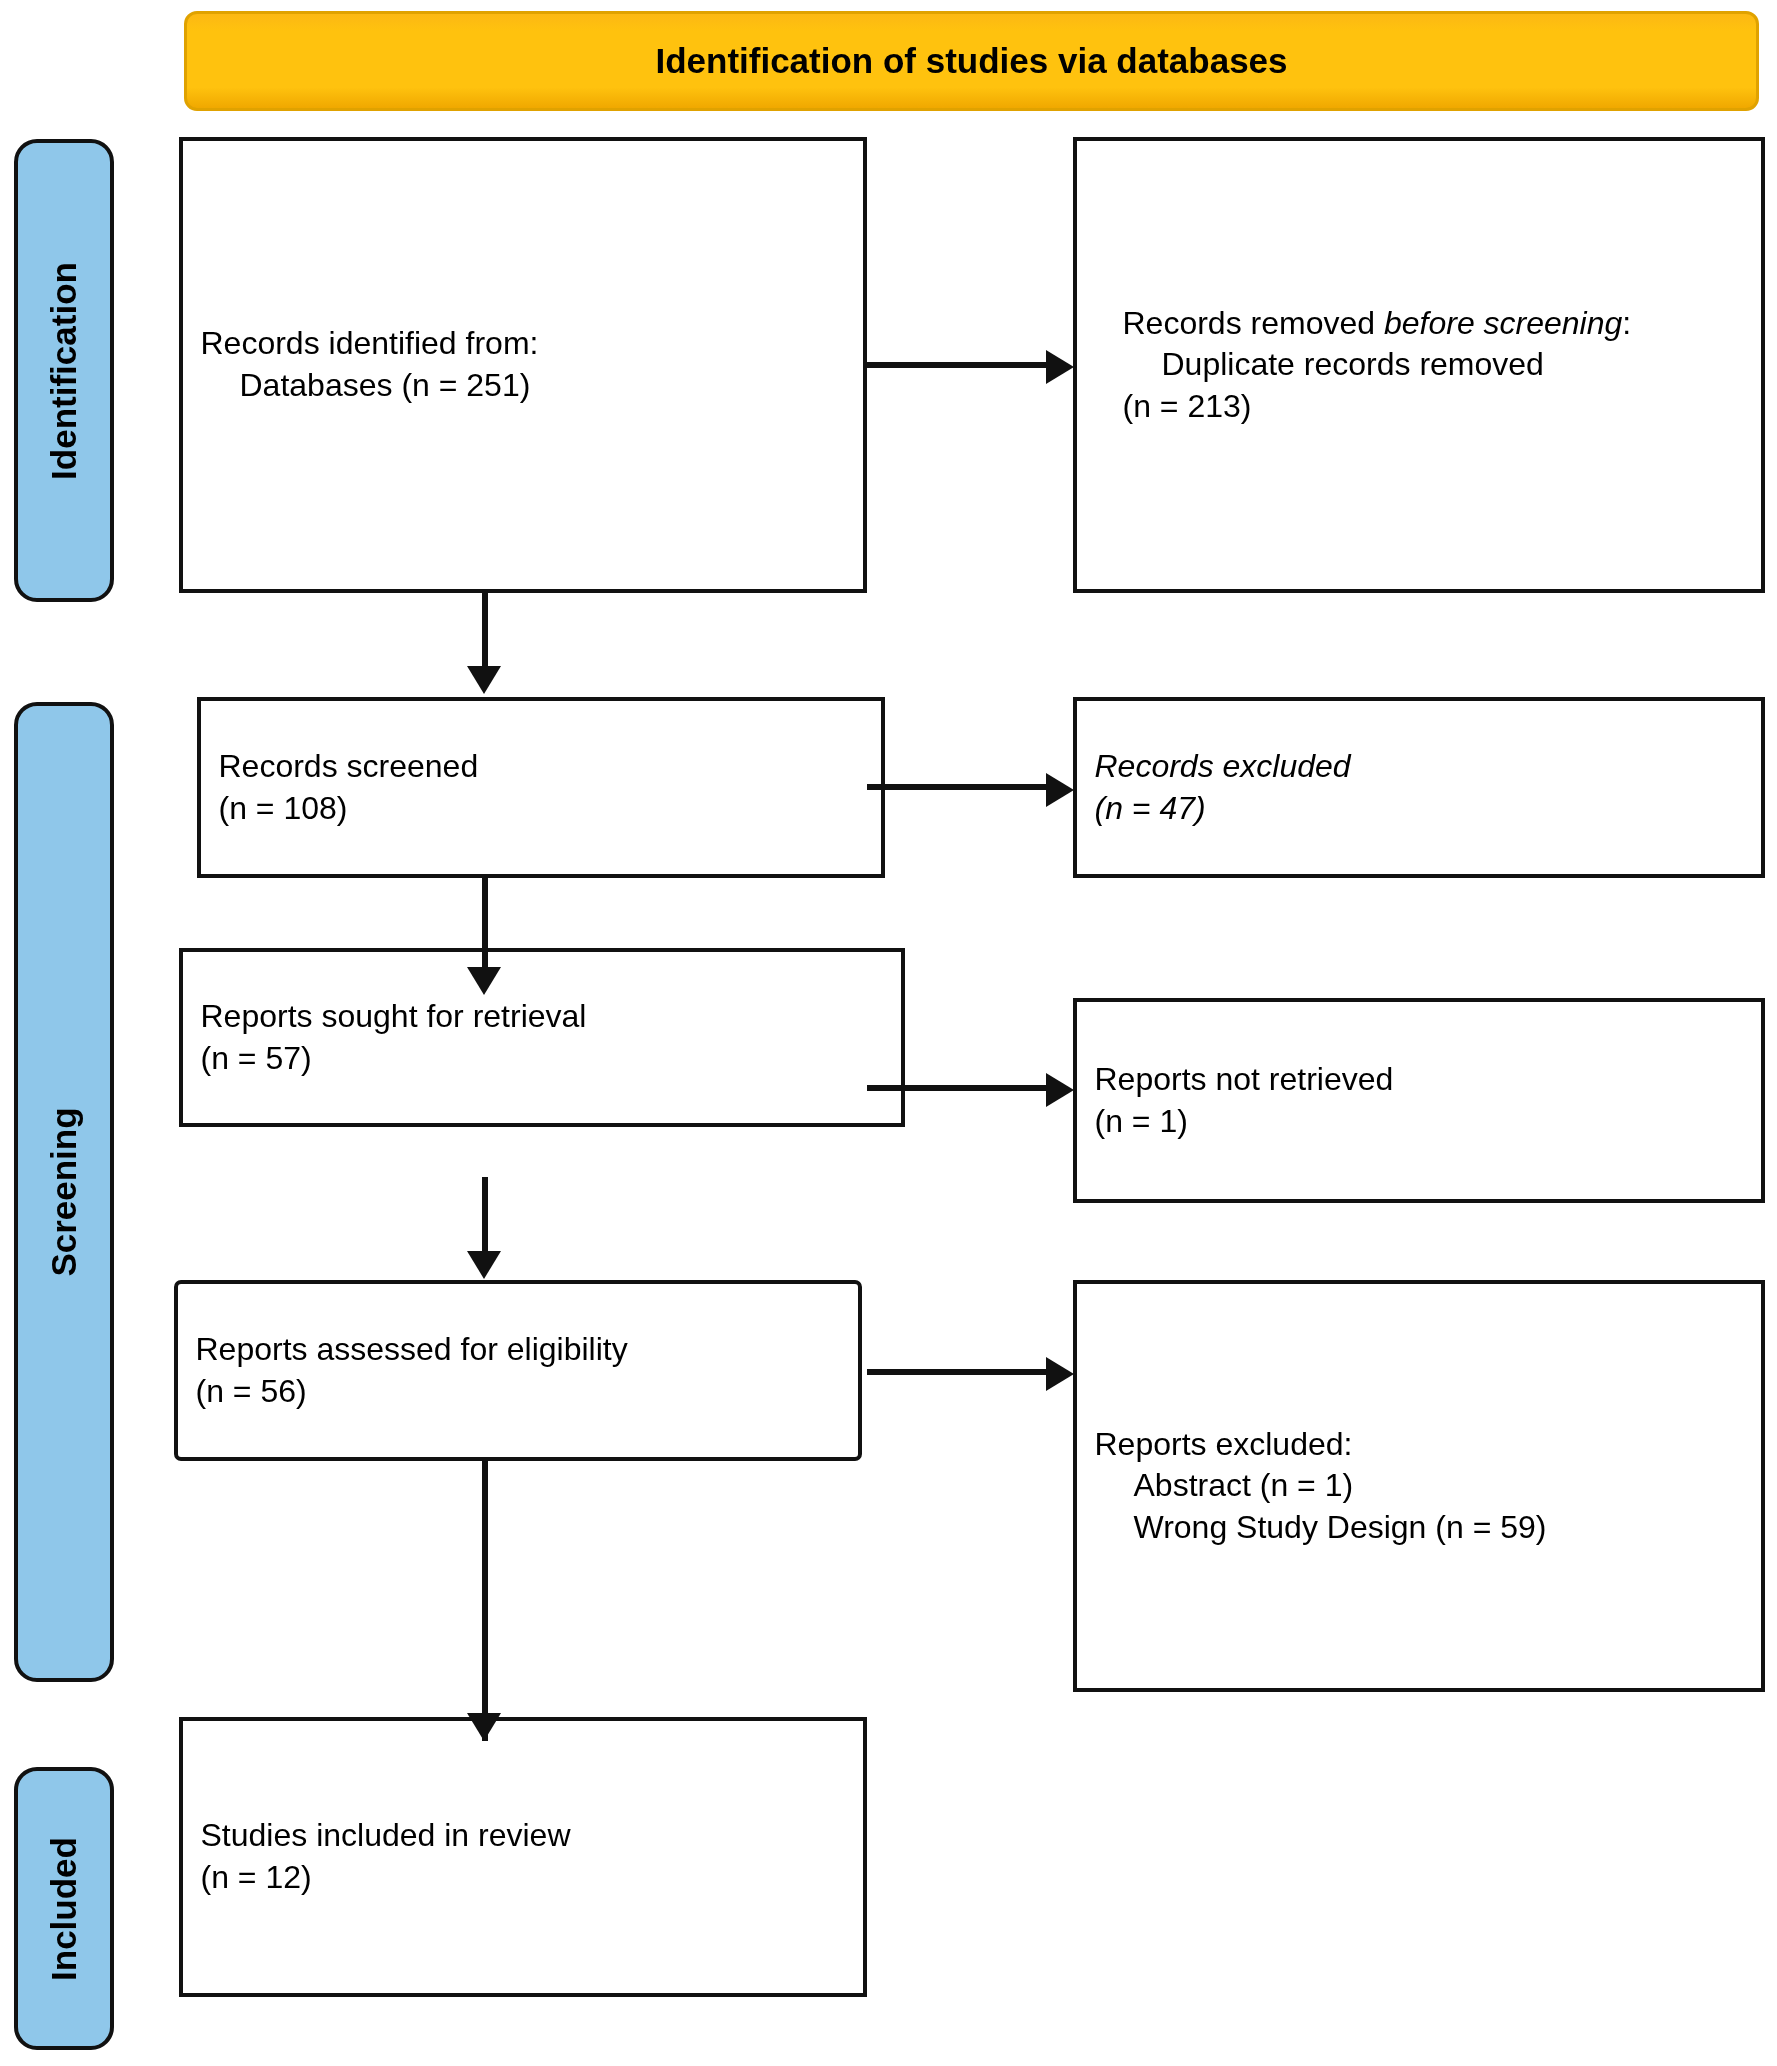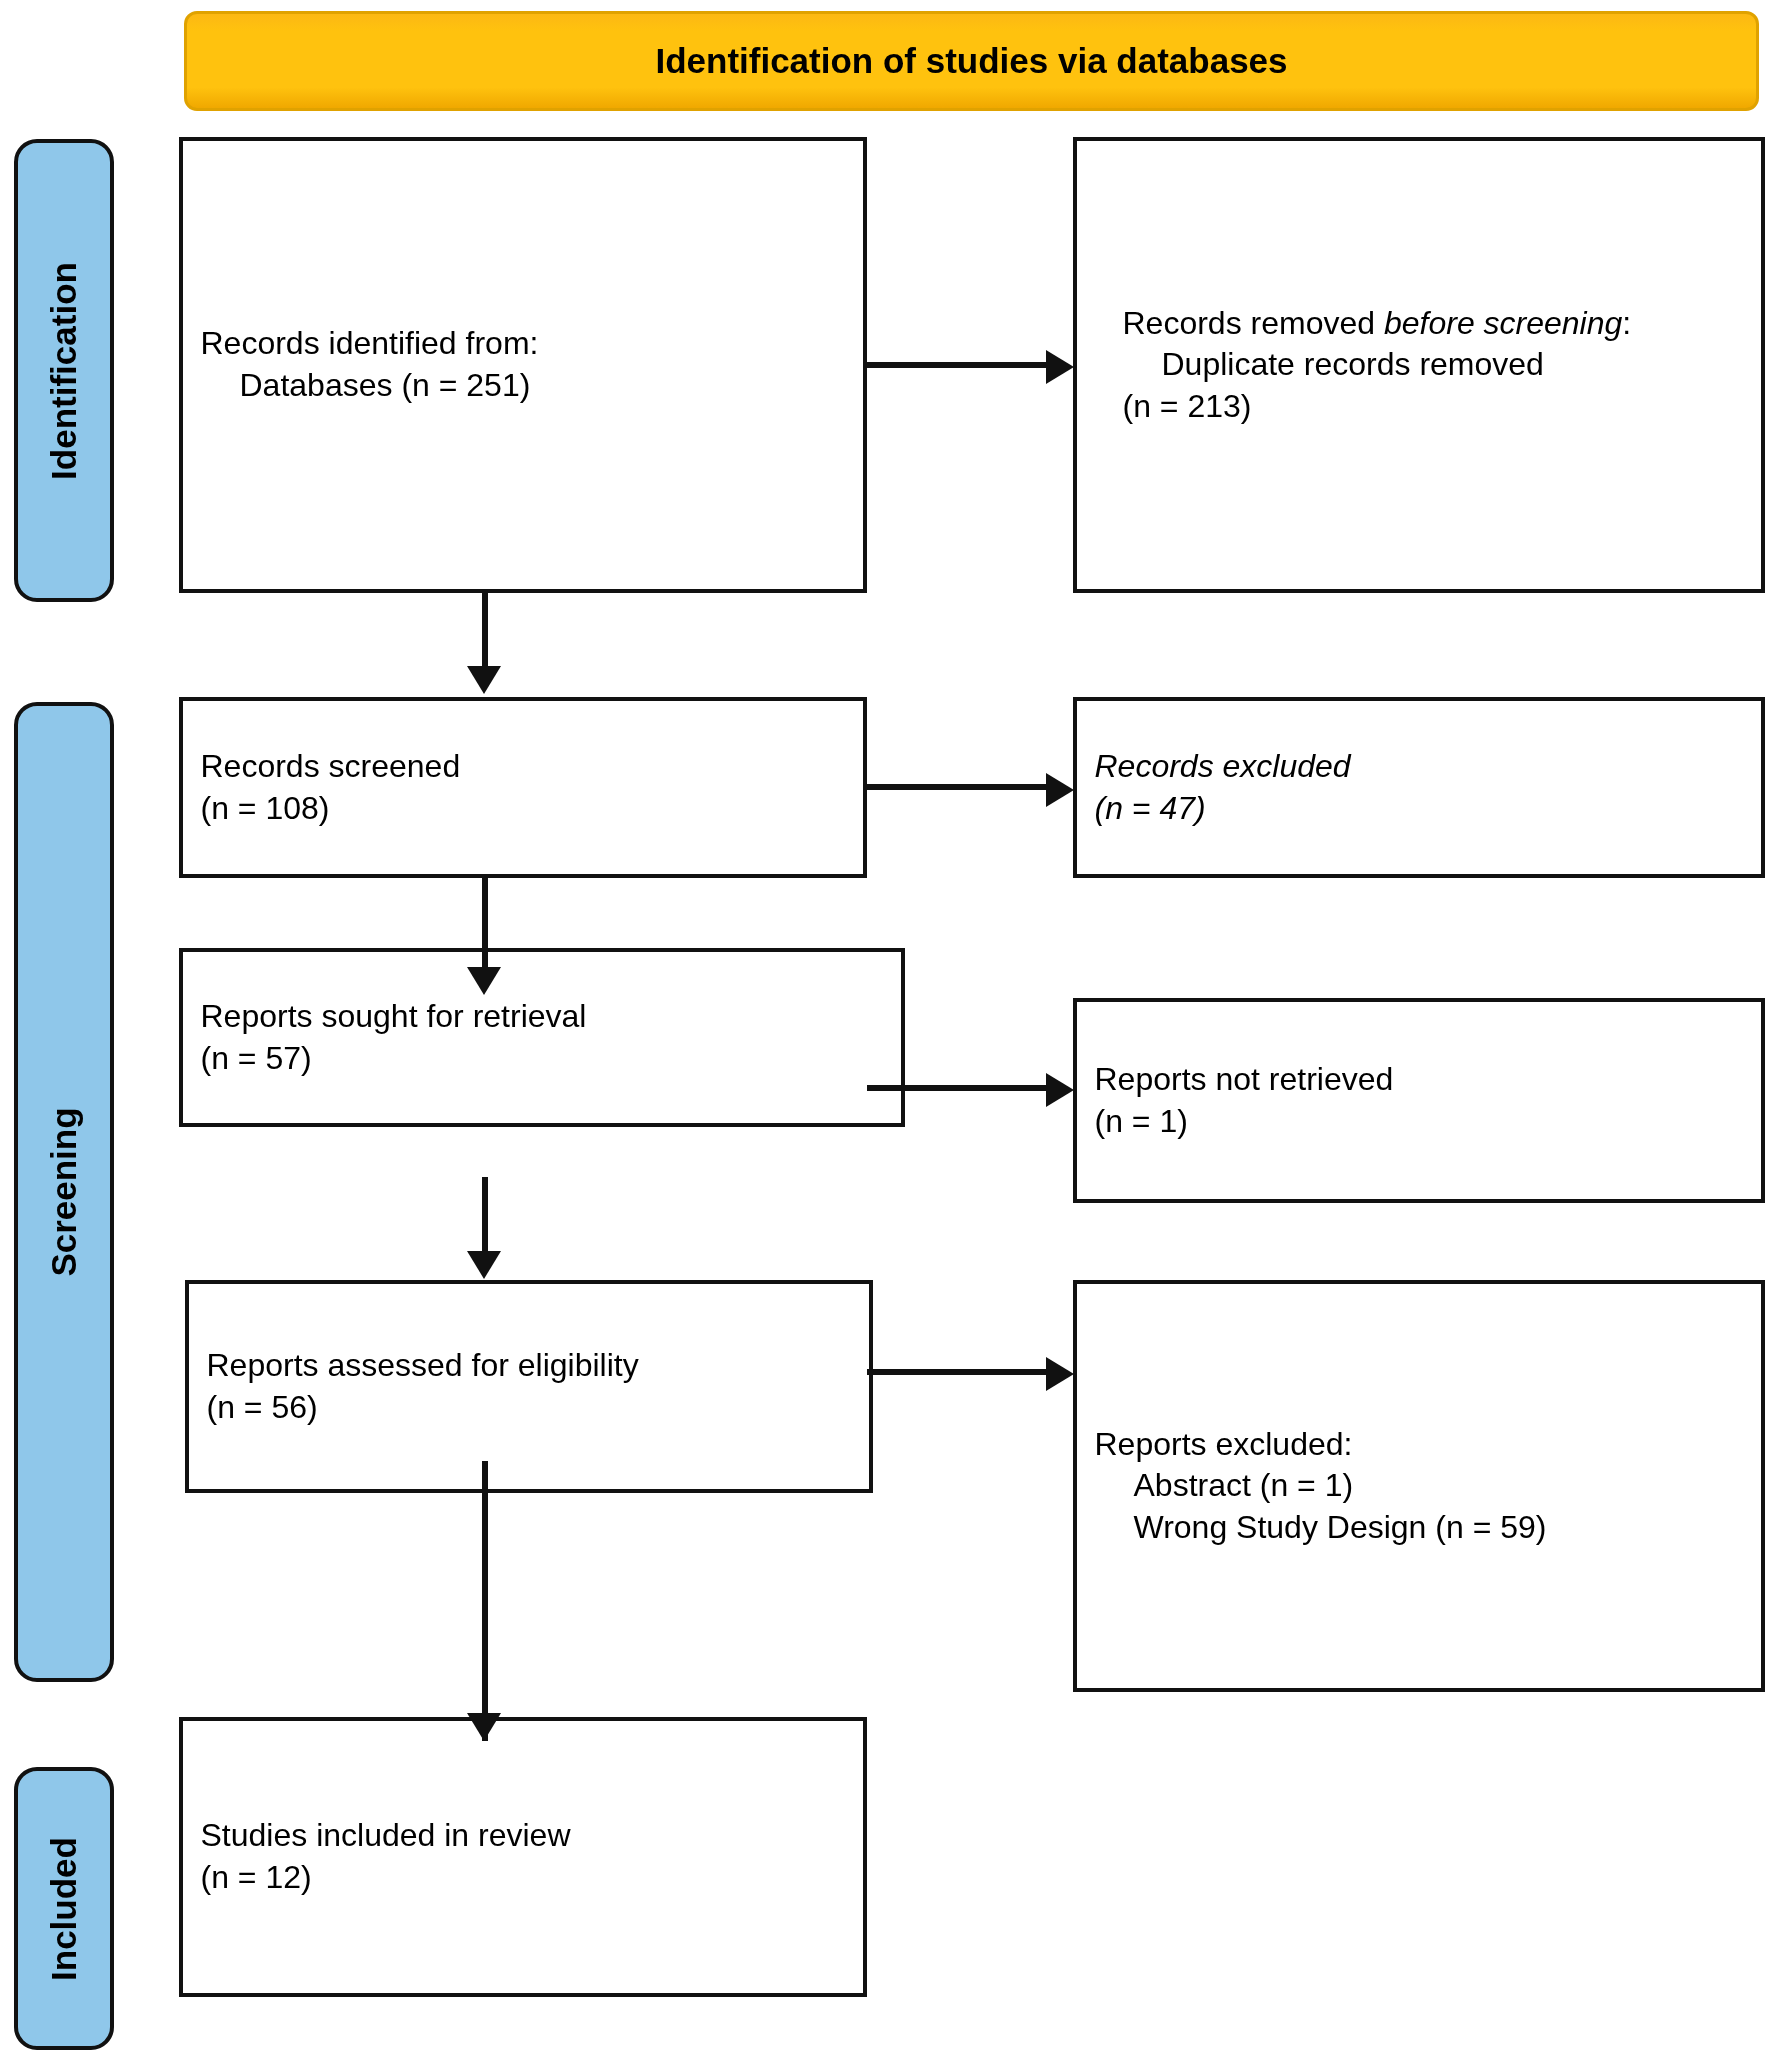--- a/index.html
+++ b/index.html
@@ -79,23 +79,23 @@
     font-size: 32px;
     line-height: 1.30;
     color: #000000;
     width: 100%;
   }
   .indent { padding-left: 39px; display: block; }
   .ital { font-style: italic; }
 
   
   #box-identified   { left: 179px; top: 137px;  width: 688px; height: 456px; }
-  #box-screened     { left: 179px; top: 697px; width: 688px; height: 181px; }
+  #box-screened     { left: 197px; top: 697px; width: 688px; height: 181px; }
   #box-sought       { left: 179px; top: 948px; width: 726px; height: 179px; }
-  #box-assessed     { left: 185px; top: 1280px; width: 688px; height: 213px; }
+  #box-assessed     { left: 174px; top: 1280px; width: 688px; height: 181px; border-radius: 7px; }
   #box-included     { left: 179px; top: 1717px; width: 688px; height: 280px; }
 
   
   #box-removed      { left: 1073px; top: 137px;  width: 692px; height: 456px; padding-left: 28px; }
   #box-excluded-rec { left: 1073px; top: 697px; width: 692px; height: 181px; font-style: italic; }
   #box-notretrieved { left: 1073px; top: 998px; width: 692px; height: 205px; }
   #box-excluded-rep { left: 1073px; top: 1280px; width: 692px; height: 412px; }
 
   
   .conn { position: absolute; }

